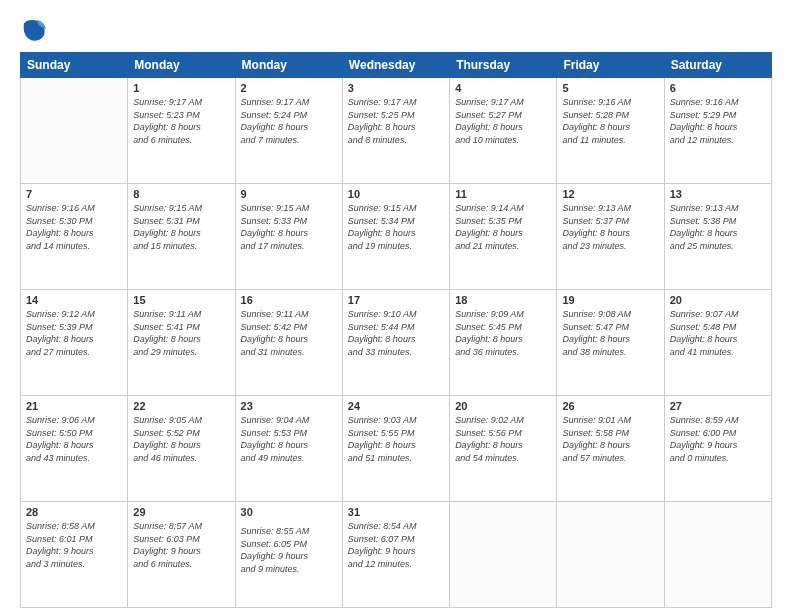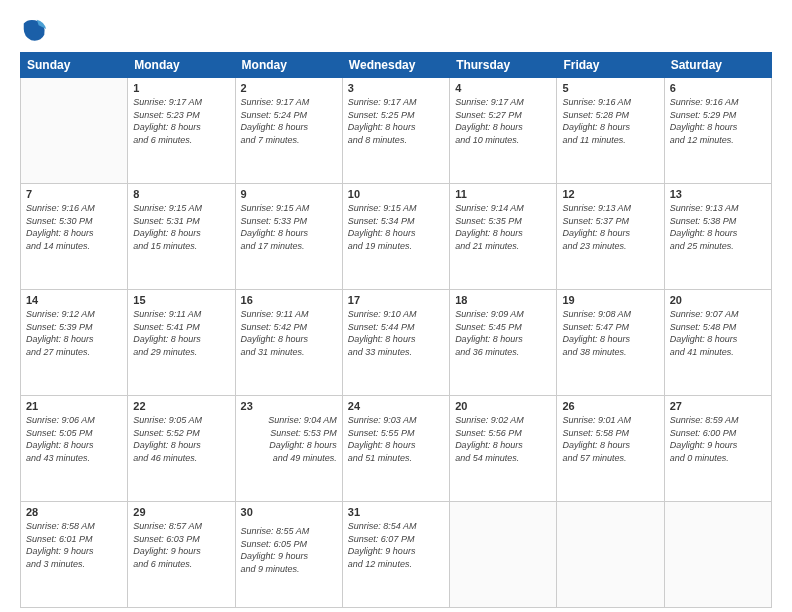--- a/index.html
+++ b/index.html
@@ -283,34 +283,34 @@
               <div class="day-info" style="white-space: pre-line;">Sunrise: 9:07 AM
 Sunset: 5:48 PM
 Daylight: 8 hours
 and 41 minutes.</div>
             </td>
           </tr>
           <tr>
             <td>
               <div class="day-number">21</div>
               <div class="day-info" style="white-space: pre-line;">Sunrise: 9:06 AM
-Sunset: 5:05 PM
+Sunset: 5:50 PM
 Daylight: 8 hours
 and 43 minutes.</div>
             </td>
             <td>
               <div class="day-number">22</div>
               <div class="day-info" style="white-space: pre-line;">Sunrise: 9:05 AM
 Sunset: 5:52 PM
 Daylight: 8 hours
 and 46 minutes.</div>
             </td>
             <td>
               <div class="day-number">23</div>
-              <div class="day-info" style="white-space: pre-line; text-align: right;">Sunrise: 9:04 AM
+              <div class="day-info" style="white-space: pre-line;">Sunrise: 9:04 AM
 Sunset: 5:53 PM
 Daylight: 8 hours
 and 49 minutes.</div>
             </td>
             <td>
               <div class="day-number">24</div>
               <div class="day-info" style="white-space: pre-line;">Sunrise: 9:03 AM
 Sunset: 5:55 PM
 Daylight: 8 hours
 and 51 minutes.</div>

